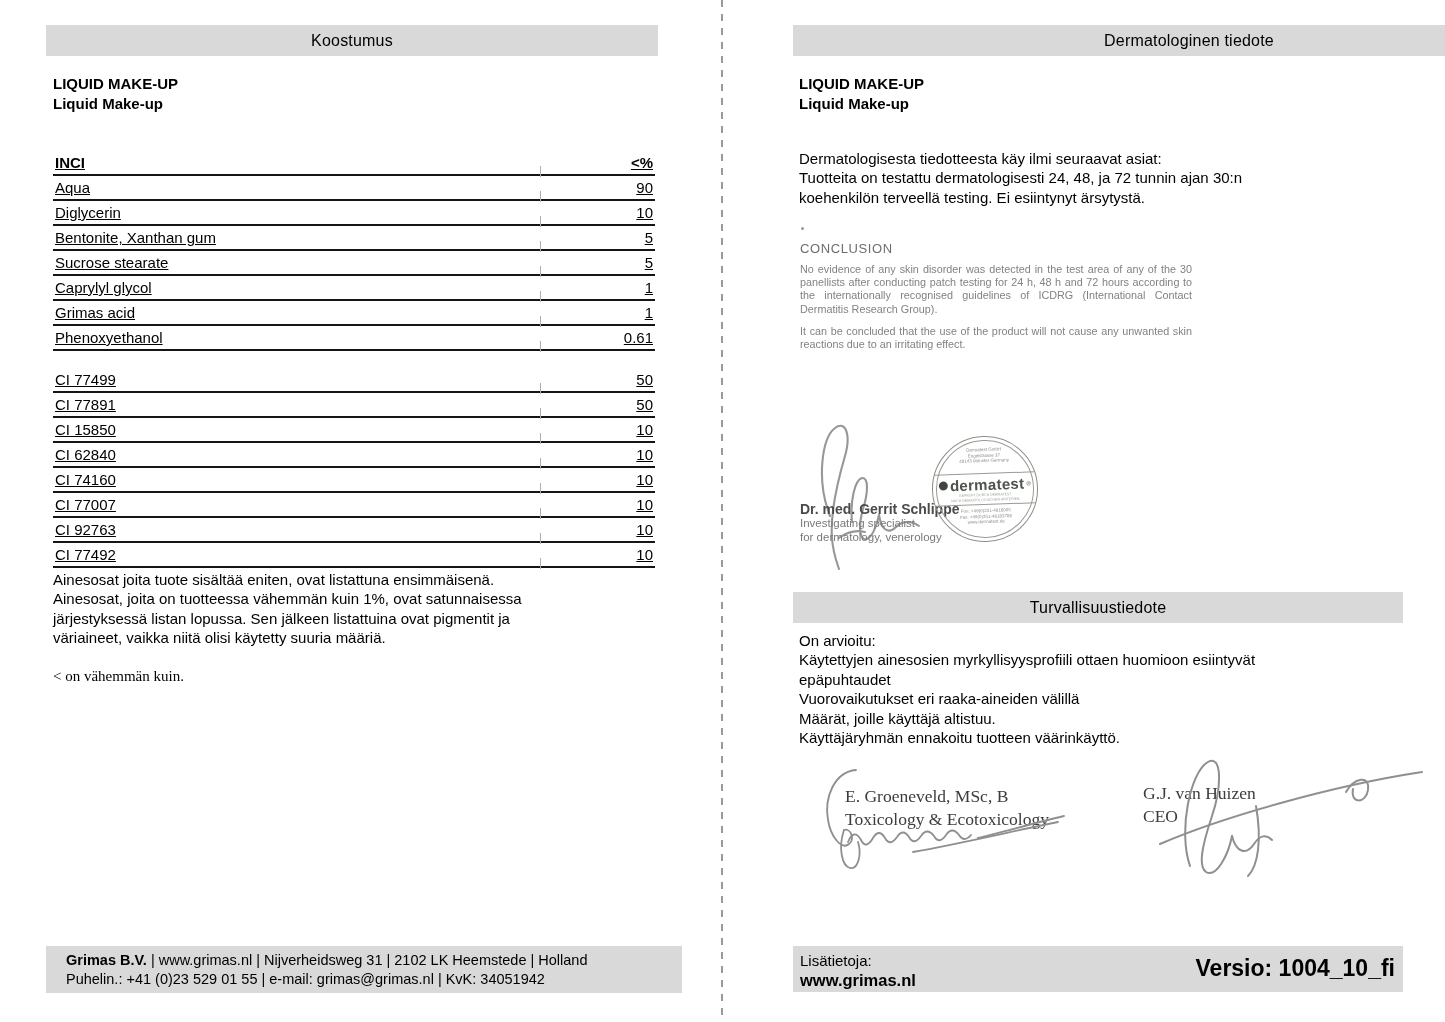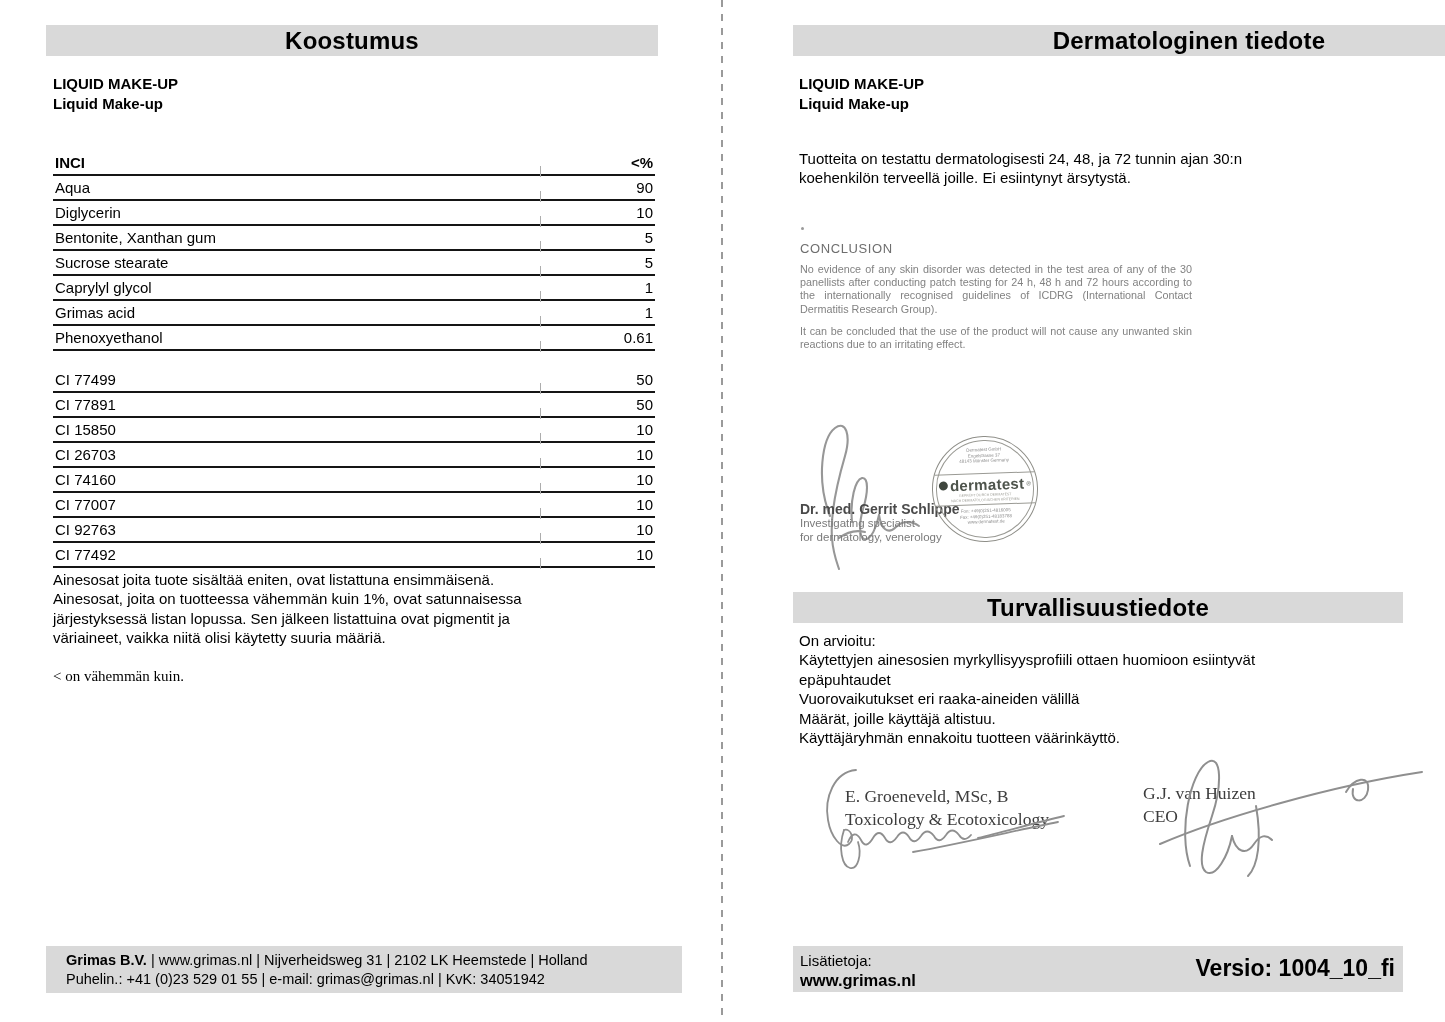--- a/index.html
+++ b/index.html
@@ -1,25 +1,25 @@
 <!DOCTYPE html>
 <html><head>
 <meta charset="utf-8">
 <style>
   html,body{margin:0;padding:0;background:#ffffff;}
   body{width:1445px;height:1022px;position:relative;overflow:hidden;
        font-family:"Liberation Sans",sans-serif;color:#000;}
   .abs{position:absolute;}
   
   .titlebar{height:31px;background:#d9d9d9;display:flex;align-items:center;justify-content:center;}
-  .titlebar .t{font-weight:bold;font-size:24px;letter-spacing:.2px;}
+  .titlebar .t{font-weight:normal;font-size:16px;letter-spacing:.2px;}
   
   .product{font-weight:bold;font-size:15px;line-height:20px;}
   
-  .tbl{width:602px;}
+  .tbl{width:602px;text-decoration:underline;}
   .trow{display:flex;height:23px;align-items:center;border-bottom:2px solid #151515;}
   .tname{flex:1;font-size:15px;padding-left:2px;}
   .tval{width:113px;text-align:right;font-size:15px;position:relative;padding-right:2px;}
   .tval::before{content:"";position:absolute;left:0;bottom:-6px;width:1px;height:11px;background:#adadad;}
   .thead .tname,.thead .tval{font-weight:bold;}
   
   .body15 .ln{font-size:15px;line-height:19.4px;}
   
   .graybar{background:#d9d9d9;}
   .footer-left{font-size:14.5px;line-height:18.5px;padding:5px 20px;}
@@ -110,21 +110,21 @@
       </div>
       <div class="trow">
         <div class="tname">CI 77891</div>
         <div class="tval">50</div>
       </div>
       <div class="trow">
         <div class="tname">CI 15850</div>
         <div class="tval">10</div>
       </div>
       <div class="trow">
-        <div class="tname">CI 26703</div>
+        <div class="tname">CI 62840</div>
         <div class="tval">10</div>
       </div>
       <div class="trow">
         <div class="tname">CI 74160</div>
         <div class="tval">10</div>
       </div>
       <div class="trow">
         <div class="tname">CI 77007</div>
         <div class="tval">10</div>
       </div>
@@ -158,22 +158,23 @@
 <div class="abs titlebar" style="left:793px;top:25px;width:720px;padding-left:36px;">
   <span class="t">Dermatologinen tiedote</span>
 </div>
 
 <div class="abs product" style="left:799px;top:74px;">
   <div>LIQUID MAKE-UP</div>
   <div>Liquid Make-up</div>
 </div>
 
 <div class="abs body15" style="left:799px;top:149px;width:600px;">
+    <div class="ln">Dermatologisesta tiedotteesta käy ilmi seuraavat asiat:</div>
     <div class="ln">Tuotteita on testattu dermatologisesti 24, 48, ja 72 tunnin ajan 30:n</div>
-    <div class="ln">koehenkilön terveellä joille. Ei esiintynyt ärsytystä.</div>
+    <div class="ln">koehenkilön terveellä testing. Ei esiintynyt ärsytystä.</div>
   </div>
 
 <div class="abs artifact-dot" style="left:801px;top:227px;"></div>
 
 <div class="abs scan" style="left:800px;top:241px;width:392px;">
   <div class="concl-h">CONCLUSION</div>
   <p class="concl-p" style="margin-top:7px;">No evidence of any skin disorder was detected in the test area of any of the 30 panellists after conducting patch testing for 24 h, 48 h and 72 hours according to the internationally recognised guidelines of ICDRG (International Contact Dermatitis Research Group).</p>
   <p class="concl-p">It can be concluded that the use of the product will not cause any unwanted skin reactions due to an irritating effect.</p>
 </div>
 

